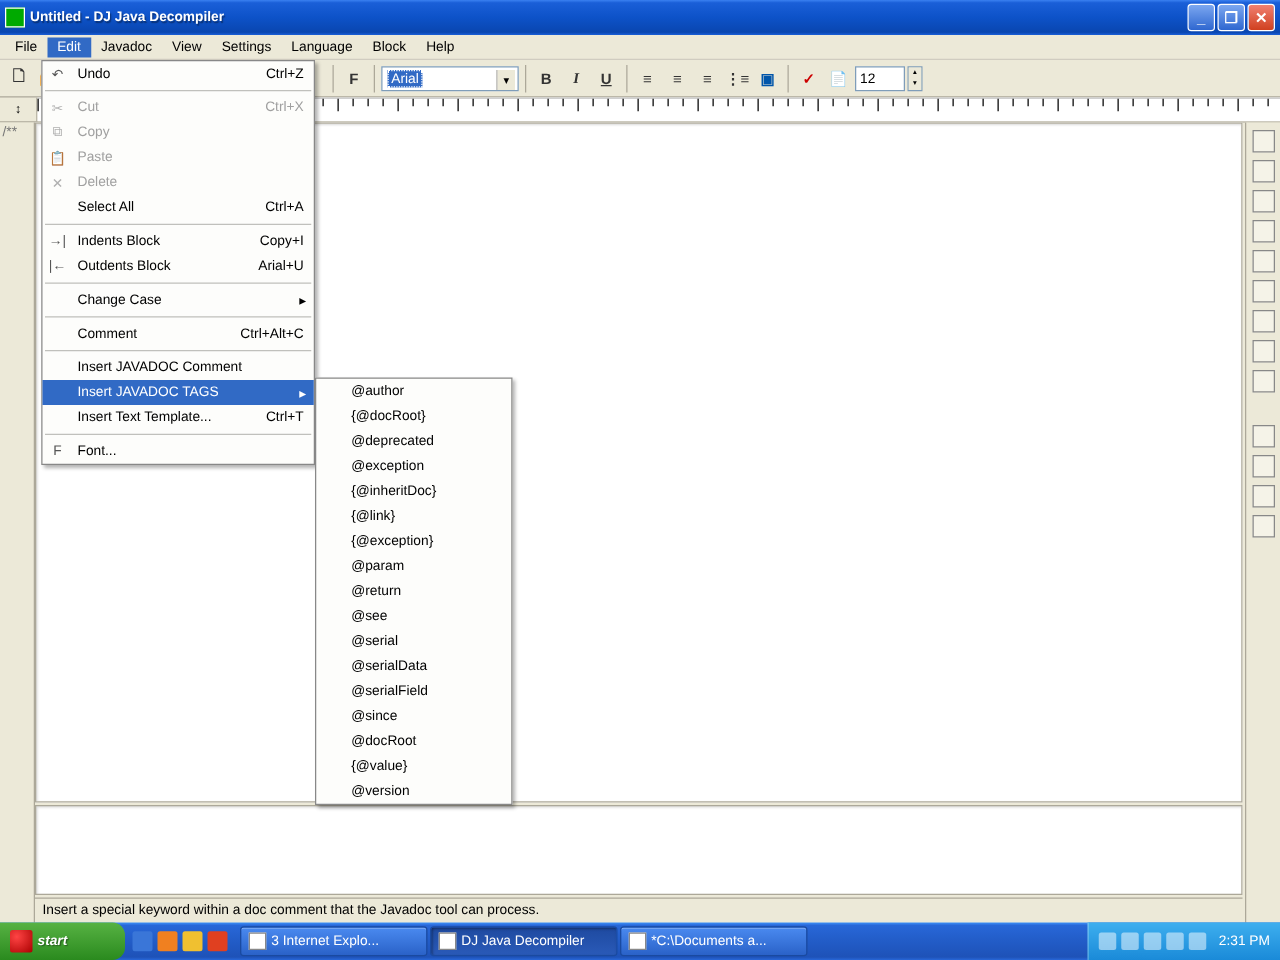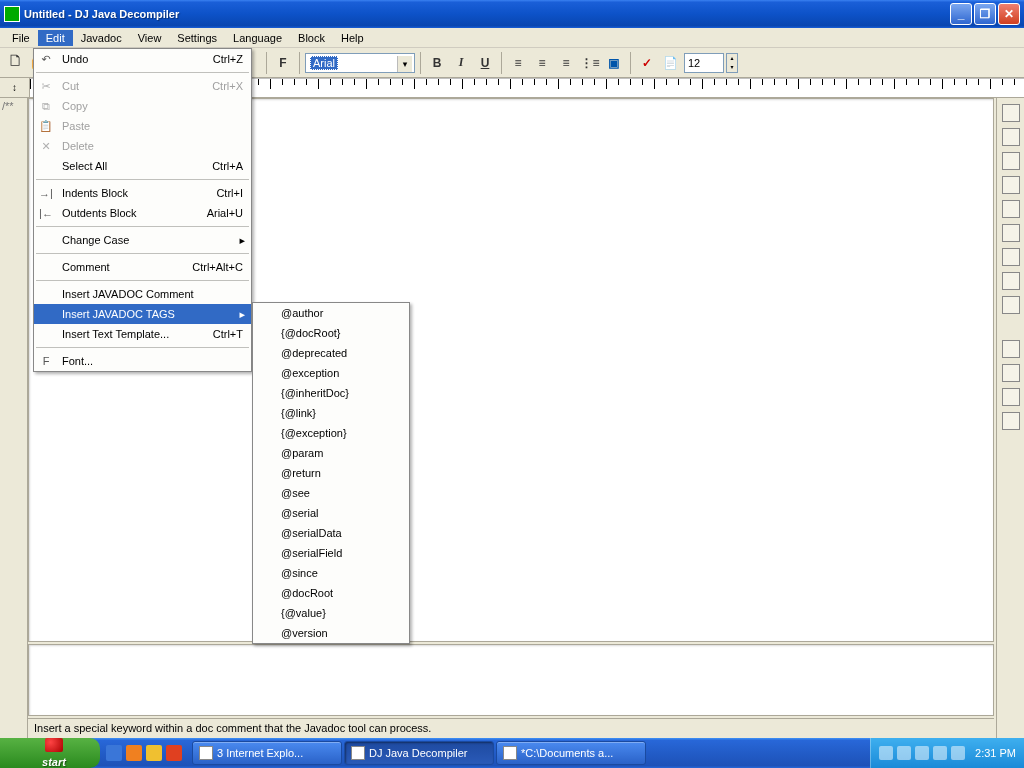--- a/index.html
+++ b/index.html
@@ -54,21 +54,21 @@
 .dd-row.disabled { color: #a0a0a0; }
 .dd-row .sc { position: absolute; right: 8px; margin-left: 22px; }
 .dd-row.highlight { background: #316ac5; color: #fff; }
 .dd-row .arrow { position: absolute; right: 6px; }
 .dd-sep { height: 1px; background: #c0c0bc; margin: 3px 2px; }
 .dd-row .ico { position: absolute; left: 4px; width: 16px; height: 16px; display: flex; align-items: center; justify-content: center; font-size: 11px; color: #555; }
 .dd-row.disabled .ico { color: #b0b0b0; }
 
 
 .taskbar { position: absolute; bottom: 0; left: 0; right: 0; height: 30px; background: linear-gradient(to bottom, #3e91f7 0%, #2867d8 8%, #225cc7 50%, #1e52b8 92%, #2867d8 100%); display: flex; align-items: stretch; color: #fff; }
-.start-btn { width: 100px; background: linear-gradient(to bottom, #57b243, #2a8a1e); border-radius: 0 10px 10px 0; display: flex; align-items: center; padding-left: 8px; font-weight: bold; font-style: italic; font-size: 15px; text-shadow: 1px 1px 1px rgba(0,0,0,.4); gap: 4px; flex-direction: column; }
+.start-btn { width: 100px; background: linear-gradient(to bottom, #57b243, #2a8a1e); border-radius: 0 10px 10px 0; display: flex; align-items: center; padding-left: 8px; font-weight: bold; font-style: italic; font-size: 15px; text-shadow: 1px 1px 1px rgba(0,0,0,.4); gap: 4px; }
 .start-logo { width: 18px; height: 18px; background: radial-gradient(circle at 30% 30%, #f44, #a00); border-radius: 2px; }
 .ql { display: flex; align-items: center; padding: 0 6px; gap: 4px; }
 .ql-ico { width: 16px; height: 16px; background: #ccc; border-radius: 2px; }
 .task-btns { flex: 1; display: flex; align-items: center; gap: 2px; padding: 3px 4px; }
 .task-btn { height: 24px; background: linear-gradient(to bottom, #4a8af0, #2a62c8); border: 1px solid #1a4aa0; border-radius: 3px; display: flex; align-items: center; padding: 0 6px; gap: 4px; min-width: 150px; box-shadow: inset 0 1px 0 rgba(255,255,255,.3); font-size: 11px; }
 .task-btn.active { background: linear-gradient(to bottom, #1e4aa0, #2a5ab8); box-shadow: inset 1px 1px 2px rgba(0,0,0,.4); }
 .task-btn .tico { width: 14px; height: 14px; background: #fff; border: 1px solid #888; }
 .systray { background: linear-gradient(to bottom, #3eafef, #1a8ad8); display: flex; align-items: center; padding: 0 8px; gap: 4px; border-left: 1px solid rgba(255,255,255,.3); }
 .tray-ico { width: 14px; height: 14px; background: rgba(255,255,255,.5); border-radius: 2px; }
 .clock { padding-left: 6px; font-size: 11px; }
@@ -269,21 +269,21 @@
       <span>Delete</span>
     </div>
     <div class="dd-row">
       <span>Select All</span>
       <span class="sc">Ctrl+A</span>
     </div>
     <div class="dd-sep"></div>
     <div class="dd-row">
       <span class="ico">→|</span>
       <span>Indents Block</span>
-      <span class="sc">Ctrl+I</span>
+      <span class="sc">Copy+I</span>
     </div>
     <div class="dd-row">
       <span class="ico">|←</span>
       <span>Outdents Block</span>
       <span class="sc">Arial+U</span>
     </div>
     <div class="dd-sep"></div>
     <div class="dd-row">
       <span>Change Case</span>
       <span class="arrow">▸</span>

